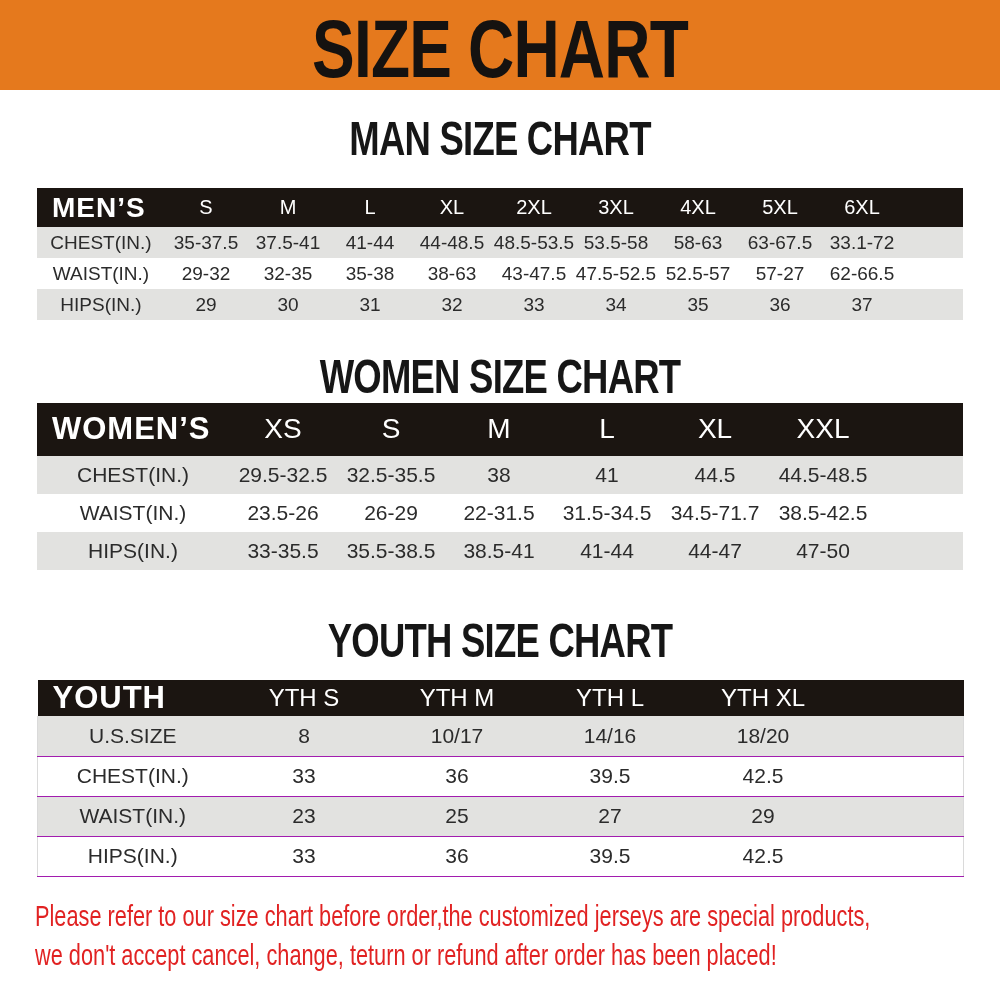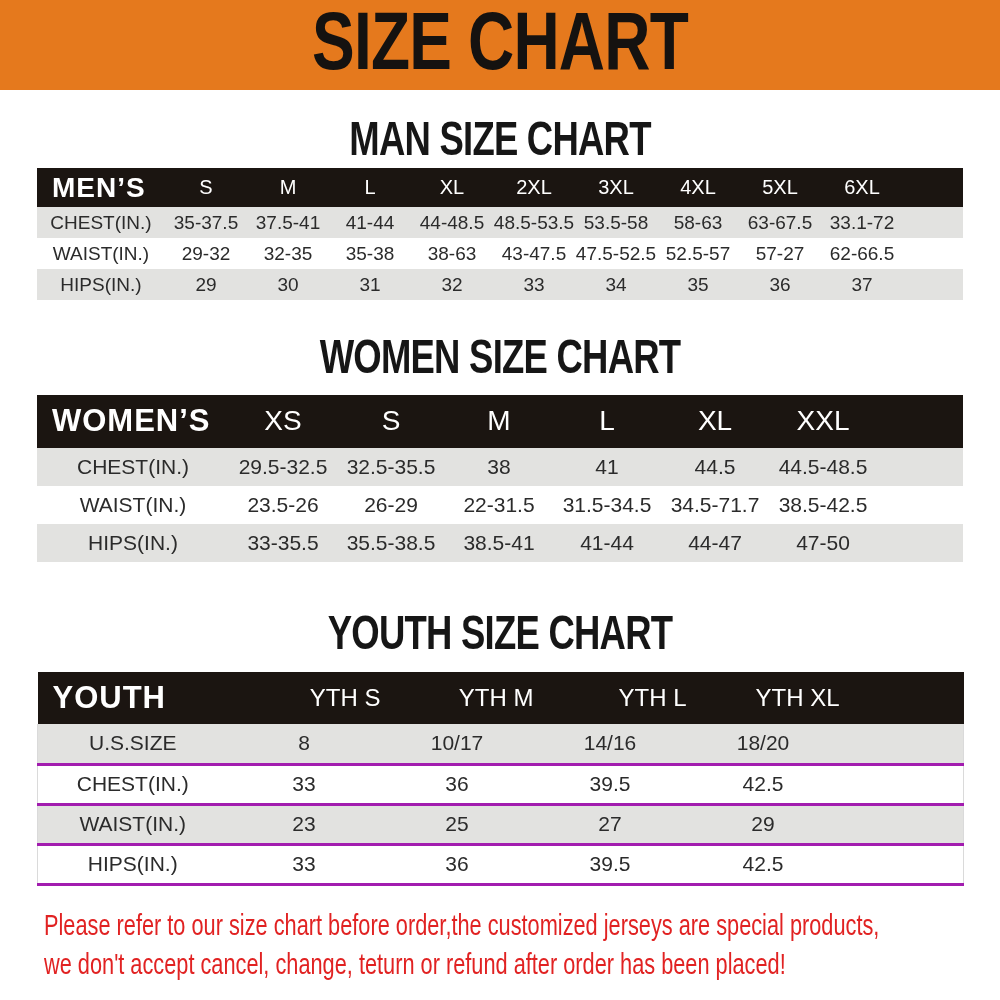--- a/index.html
+++ b/index.html
@@ -7,21 +7,21 @@
   body {
     width: 1000px; height: 1000px; overflow: hidden;
     background: #ffffff;
     font-family: "Liberation Sans", sans-serif;
   }
 
   
   .banner {
     width: 1000px; height: 90px;
     background: #E5791D;
-    display: flex; align-items: flex-start; justify-content: center;
+    display: flex; align-items: flex-end; justify-content: center;
   }
   .banner-title {
     font-size: 82px; font-weight: bold; color: #151210;
     line-height: 1; letter-spacing: -1px;
     transform: scaleX(0.78);
     white-space: nowrap;
   }
 
   
   .size-heading {
@@ -47,48 +47,48 @@
   .size-table thead tr { background: #1B1511; color: #ffffff; }
   .size-table .bar-label {
     text-align: left; padding-left: 15px;
     font-weight: bold; letter-spacing: 1px;
   }
   .size-table tbody td { color: #2B2B2B; }
   .size-table tbody tr.gray  { background: #E2E2E0; }
   .size-table tbody tr.white { background: #ffffff; }
 
   
-  .men { margin-top: 4px; }
+  .men { margin-top: 24px; }
   .men thead tr { height: 39px; }
   .men tbody tr { height: 31px; }
   .men .bar-label { font-size: 28px; }
   .men thead th { font-size: 20px; }
   .men tbody td { font-size: 19px; }
 
   
-  .women { margin-top: 12px; }
+  .women { }
   .women thead tr { height: 53px; }
   .women tbody tr { height: 38px; }
   .women .bar-label { font-size: 31px; }
   .women thead th { font-size: 28px; }
   .women tbody td { font-size: 21px; }
 
   
   .youth { margin-top: 14px; }
-  .youth thead tr { height: 52px; }
+  .youth thead tr { height: 36px; }
   .youth tbody tr { height: 40px; }
   .youth .bar-label { font-size: 31px; }
-  .youth thead th { font-size: 24px; text-align: right; }
+  .youth thead th { font-size: 24px; }
   .youth tbody td { font-size: 21px; }
-  .youth tbody td { border-bottom: 3px solid #a21caf; }
+  .youth tbody td { border-bottom: 1px solid #a21caf; }
   .youth tbody td:first-child { border-left: 1px solid #DADADA; }
   .youth tbody td.fill { border-right: 1px solid #DADADA; }
 
   
-  .note { margin-top: 20px; padding-left: 44px; color: #E12222; }
+  .note { margin-top: 20px; padding-left: 35px; color: #E12222; }
   .note-line {
     font-size: 29px; line-height: 39px; white-space: nowrap;
     transform: scaleX(0.75); transform-origin: 0 50%;
   }
 </style>
 </head>
 <body>
 
 <div class="banner">
   <div class="banner-title">SIZE CHART</div>

